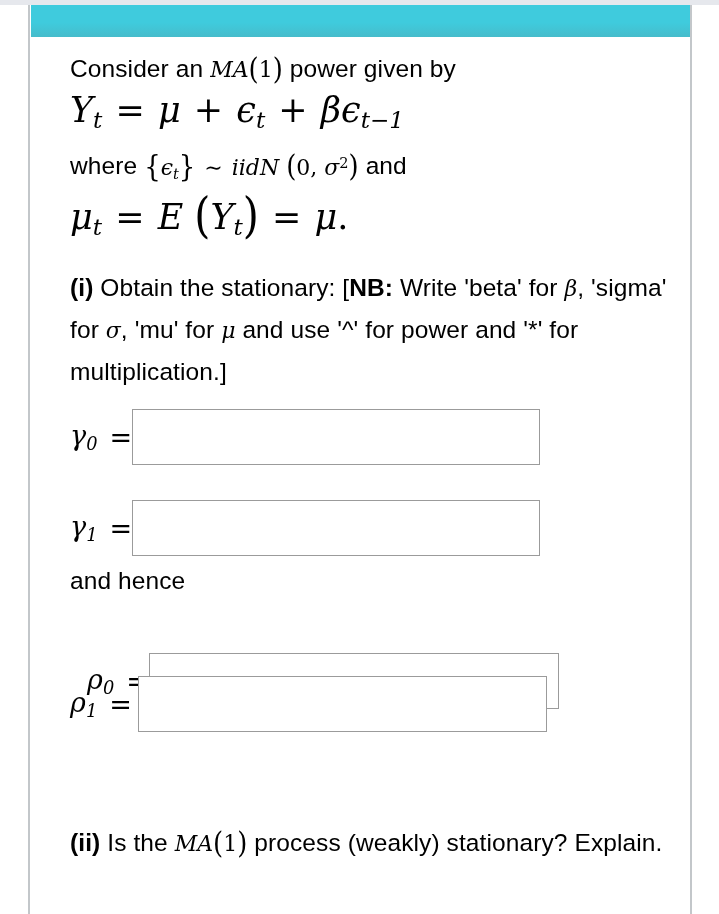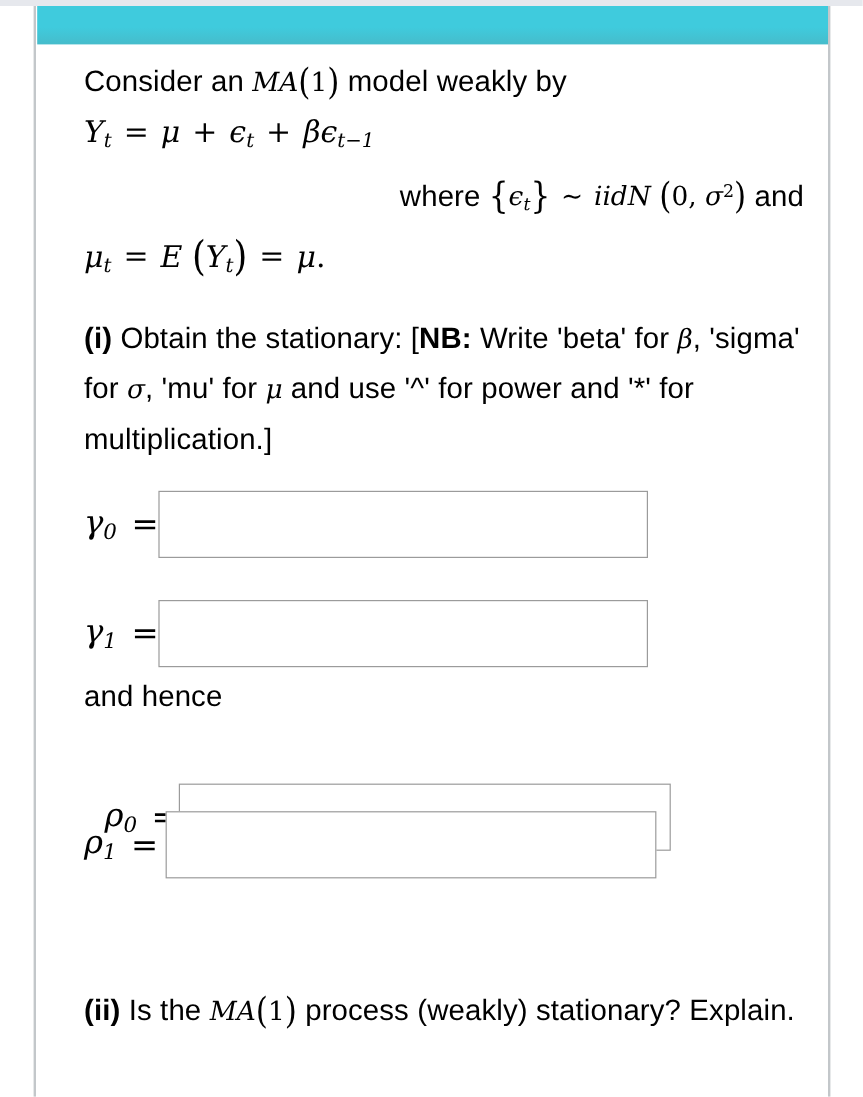--- a/index.html
+++ b/index.html
@@ -67,21 +67,21 @@
   .mj {
     font-family: "DejaVu Serif", "Liberation Serif", serif;
     font-style: italic;
     font-size: 22px;
     letter-spacing: 0;
   }
   .mj-up { font-style: normal; }
   .mj-big {
     font-family: "DejaVu Serif", "Liberation Serif", serif;
     font-style: italic;
-    font-size: 25px;
+    font-size: 35px;
     line-height: 40px;
     display: block;
   }
   .sub {
     font-size: 0.66em;
     vertical-align: -0.28em;
     font-style: italic;
   }
   .sup {
     font-size: 0.66em;
@@ -164,28 +164,28 @@
 
 <div id="top-strip"></div>
 
 <div id="card"></div>
 
 <div id="header-band"></div>
 
 <div id="question-body">
 
   <div class="para">
-    <span>Consider an </span><span class="mj"><span class="mj">M</span><span class="mj">A</span><span class="paren">(</span><span class="mj-up">1</span><span class="paren">)</span></span><span> model weakly by</span>
+    <span>Consider an </span><span class="mj"><span class="mj">M</span><span class="mj">A</span><span class="paren">(</span><span class="mj-up">1</span><span class="paren">)</span></span><span> power given by</span>
   </div>
 
   <div>
     <span class="mj-big">Y<span class="sub">t</span> <span class="op">=</span> μ <span class="op">+</span> ϵ<span class="sub">t</span> <span class="op">+</span> βϵ<span class="sub">t−1</span></span>
   </div>
 
-  <div class="para" style="line-height:44px;text-align:right;">
+  <div class="para" style="line-height:44px;">
     <span>where </span><span class="mj"><span class="paren">{</span>ϵ<span class="sub">t</span><span class="paren">}</span> <span class="op">∼</span> <span class="mj">iidN</span> <span class="paren">(</span><span class="mj-up">0</span><span class="mj-up">,</span> σ<span class="sup">2</span><span class="paren">)</span></span><span> and</span>
   </div>
 
   <div>
     <span class="mj-big">μ<span class="sub">t</span> <span class="op">=</span> E <span class="paren">(</span>Y<span class="sub">t</span><span class="paren">)</span> <span class="op">=</span> μ<span class="mj-up">.</span></span>
   </div>
 
   <div class="para para-spaced">
     <b class="nb">(i)</b><span> Obtain the stationary: [</span><b class="nb">NB:</b><span> Write 'beta' for </span><span class="mj">β</span><span>, 'sigma' for </span><span class="mj">σ</span><span>, 'mu' for </span><span class="mj">μ</span><span> and use '^' for power and '*' for multiplication.]</span>
   </div>

